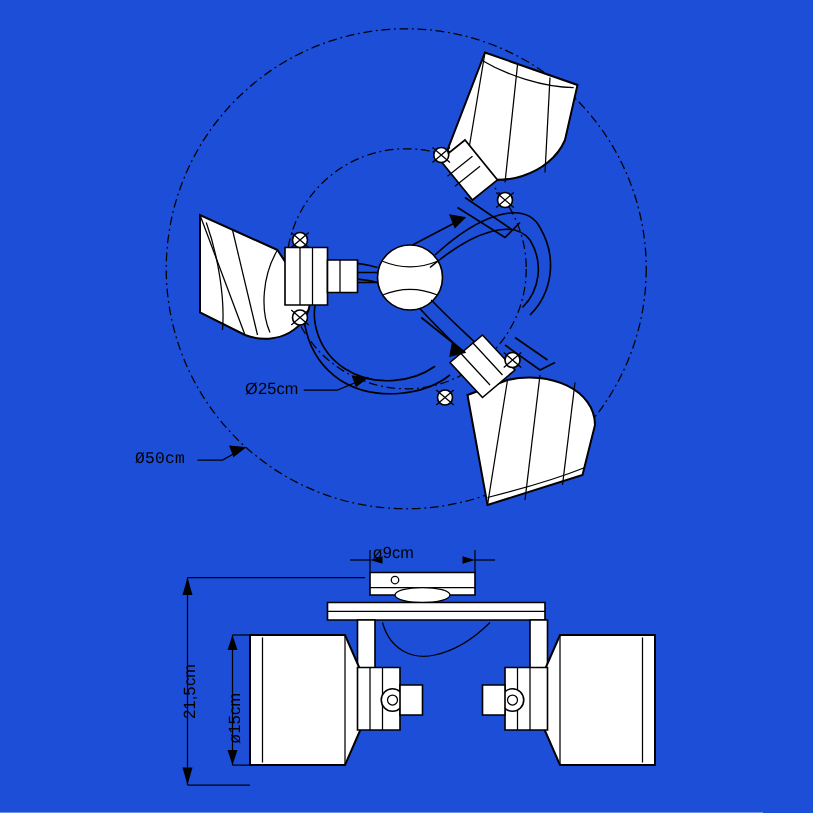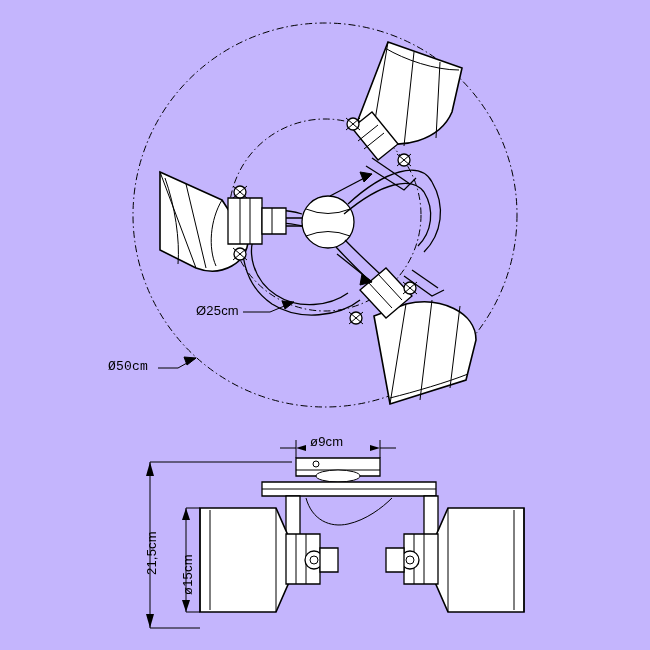--- a/index.html
+++ b/index.html
@@ -10,21 +10,21 @@
   body {
     width: 650px;
     height: 650px;
     font-family: "Liberation Sans", sans-serif;
     overflow: hidden;
   }
   #stage {
     position: relative;
     width: 650px;
     height: 650px;
-    background: #c4b5fd;
+    background: #1d4ed8;
   }
   svg.drawing {
     position: absolute;
     top: 0;
     left: 0;
     width: 650px;
     height: 650px;
   }
   .dim-label {
     position: absolute;
@@ -222,19 +222,19 @@
         <path class="ln thin" d="M186 508 L 200 508"></path>
         <path class="ln thin" d="M186 612 L 200 612"></path>
       </g>
     </g>
   </svg>
 
   <div class="dim-label" style="left:196px; top:303px;">Ø25cm</div>
 
   <div class="dim-label" style="left:108px; top:359px;font-family:Liberation Mono, monospace;">Ø50cm</div>
 
-  <div class="dim-label" style="left:310px; top:434px;">ø9cm</div>
+  <div class="dim-label" style="left:298px; top:434px;">ø9cm</div>
 
   <div class="dim-label rot-label" style="left:144px; top:575px;">21,5cm</div>
 
   <div class="dim-label rot-label" style="left:180px; top:595px;">ø15cm</div>
 
 </div>
 
 </body></html>

